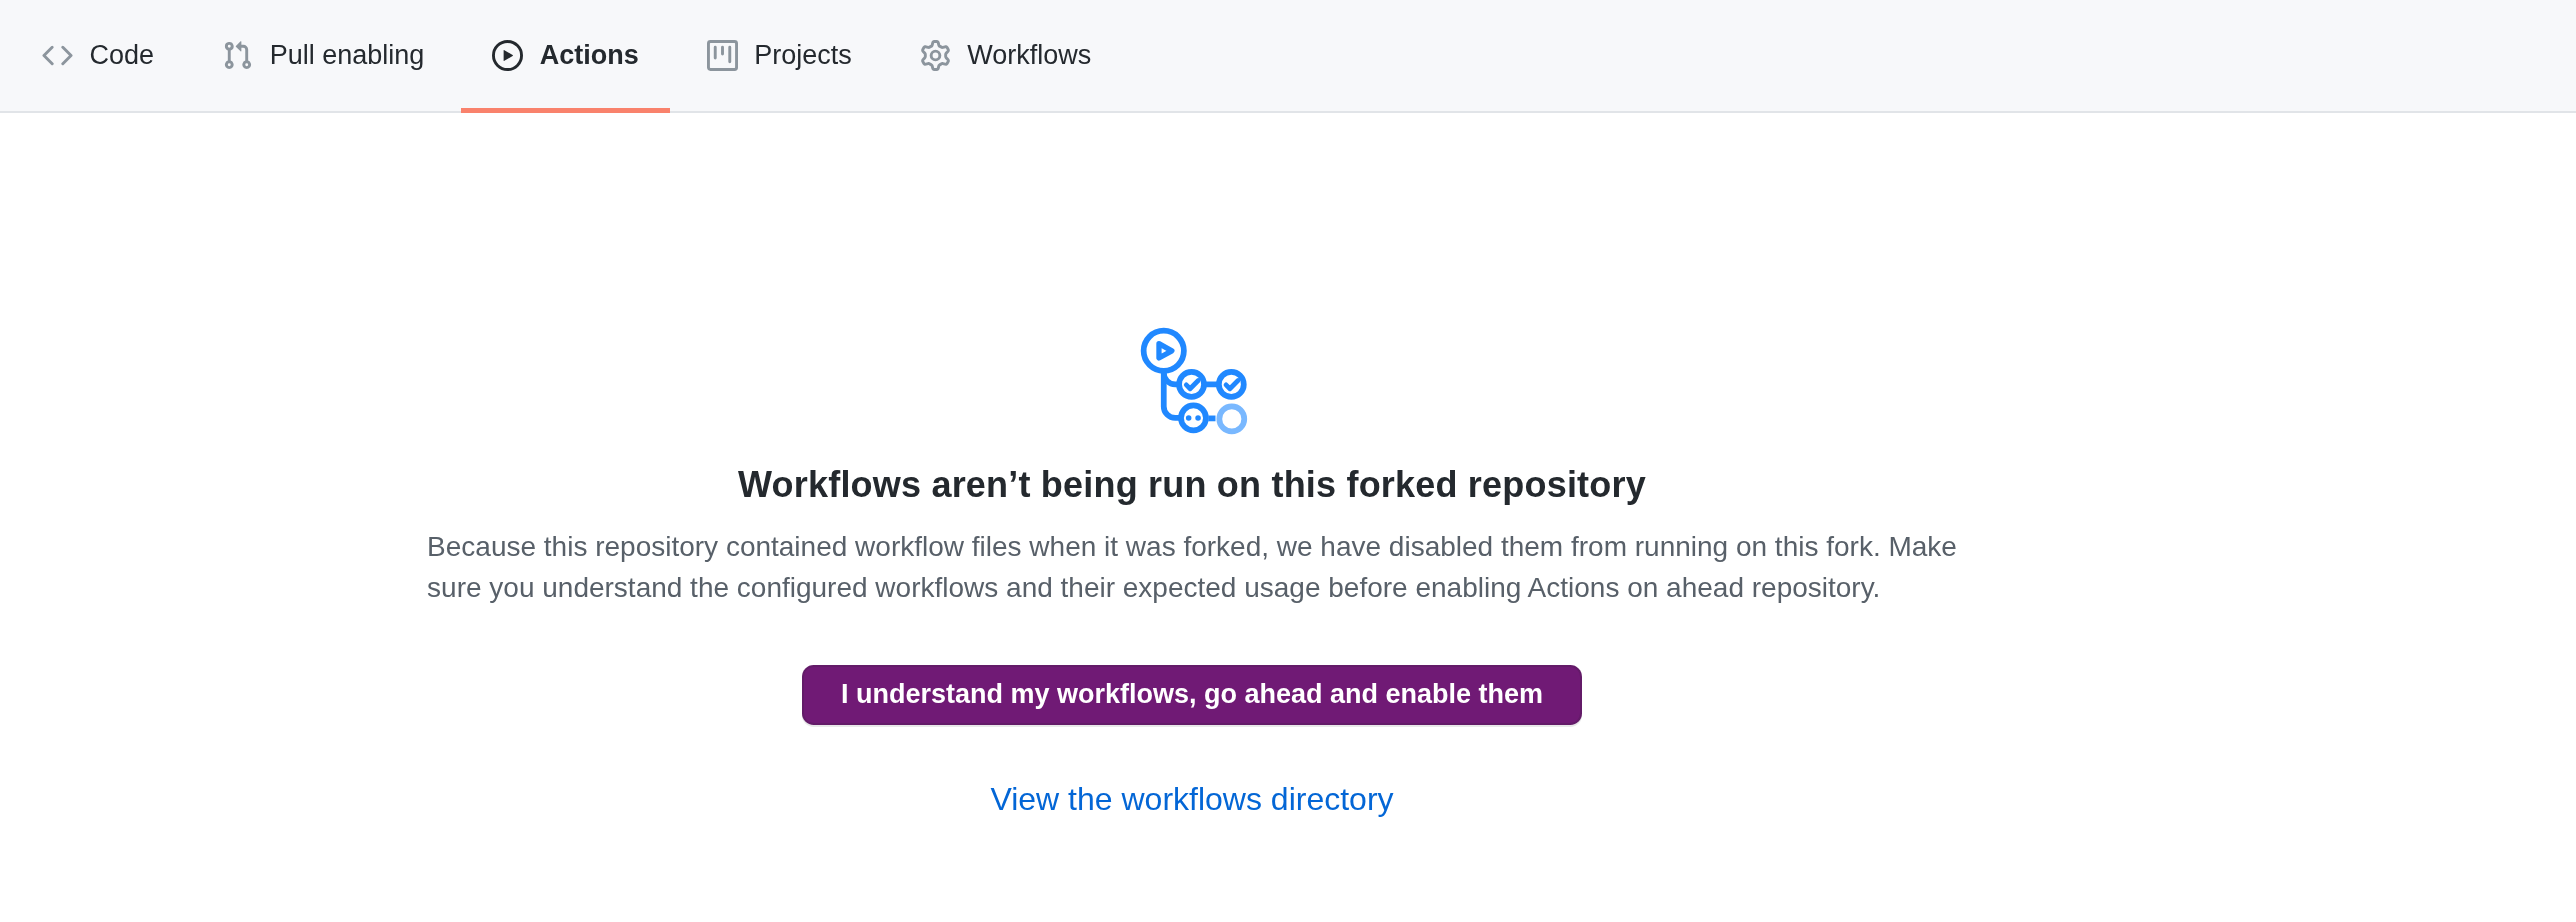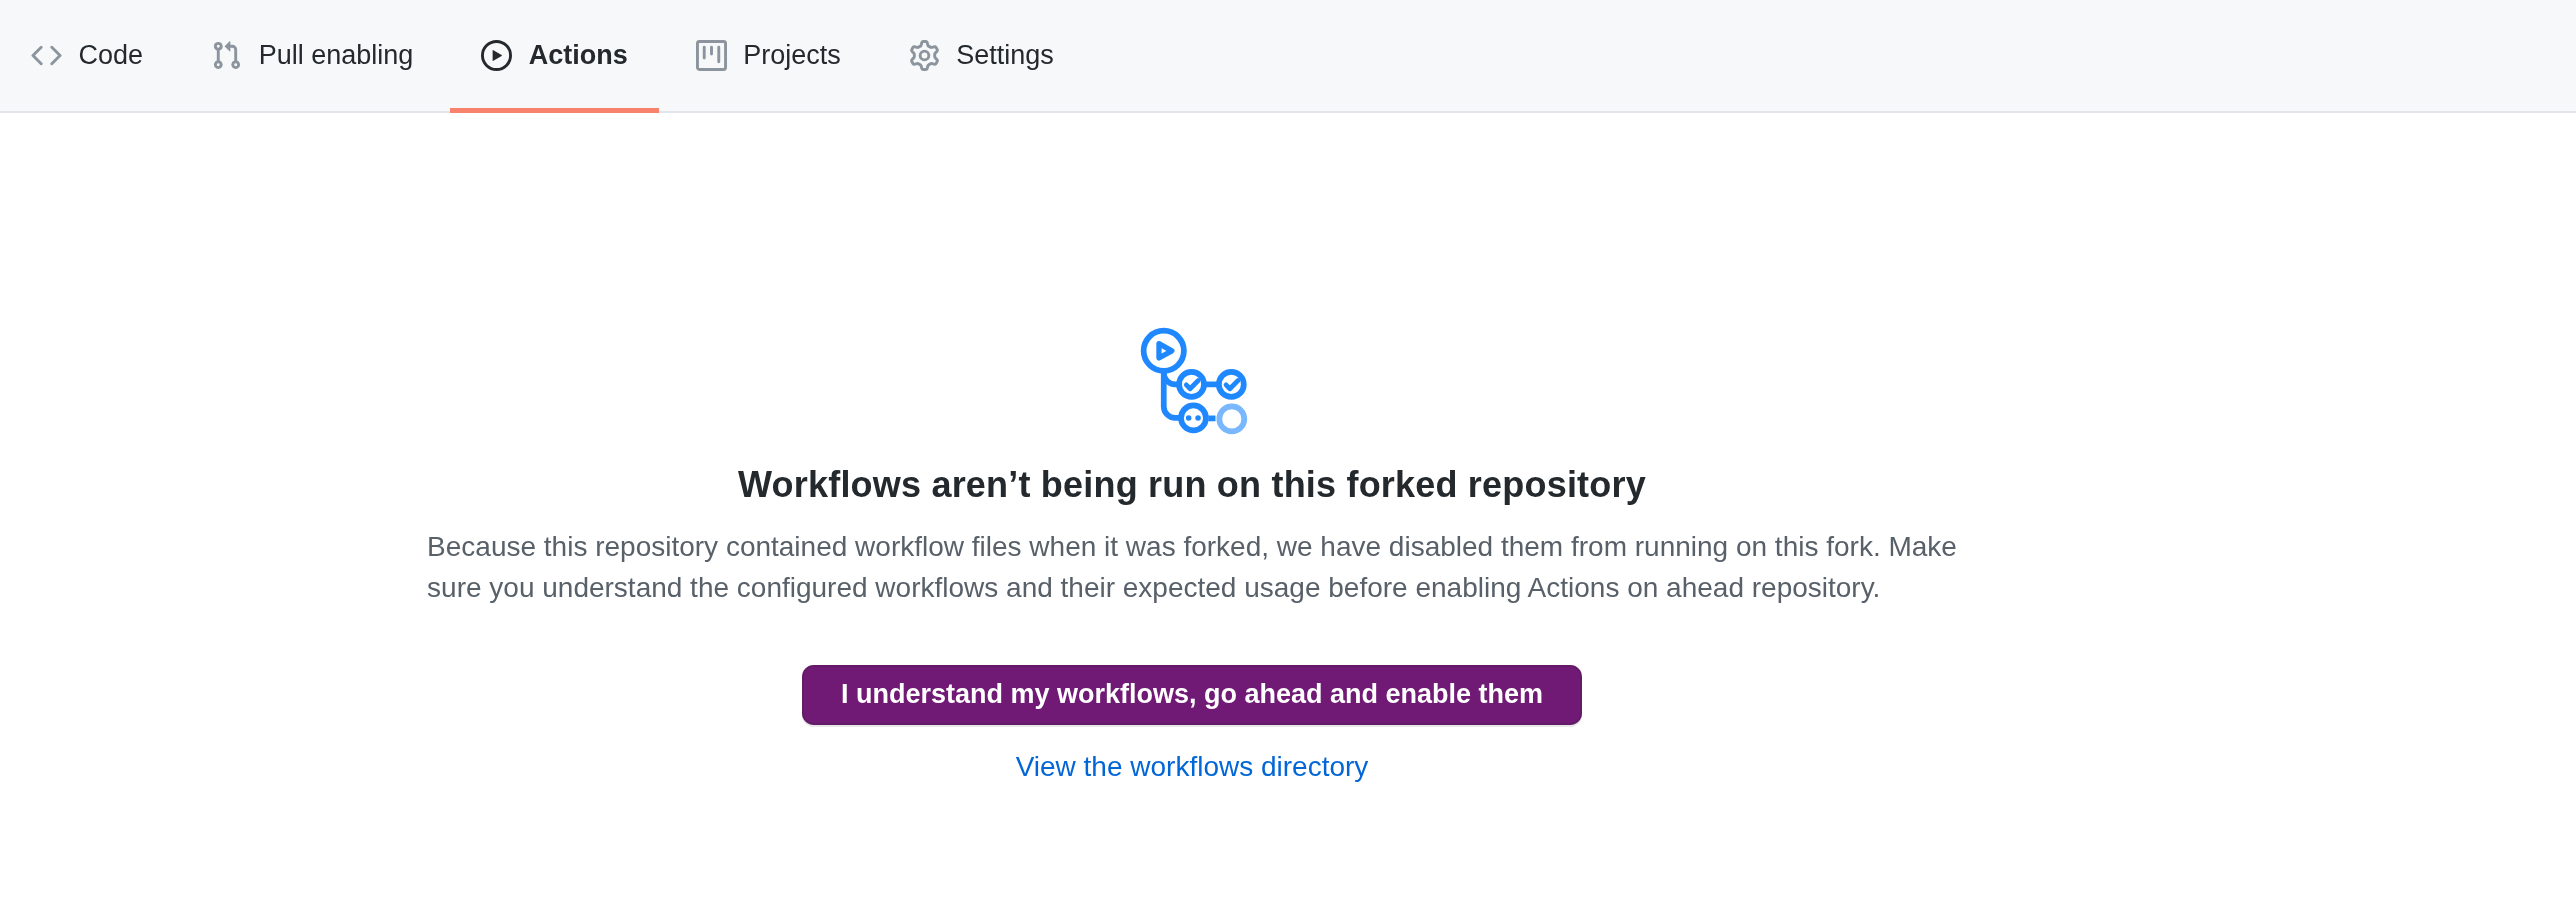--- a/index.html
+++ b/index.html
@@ -12,21 +12,21 @@
     overflow: hidden;
   }
 
   
   .topnav {
     display: flex;
     align-items: stretch;
     height: 113px;
     background: #f7f8fa;
     border-bottom: 2px solid #e1e4e8;
-    padding-left: 0;
+    padding-left: 11px;
   }
   .tab {
     position: relative;
     display: flex;
     align-items: center;
     gap: 16.6px;
     padding: 0 31px;
     font-size: 27px;
     line-height: 1;
     color: #24292e;
@@ -77,22 +77,22 @@
     color: #ffffff;
     font-family: inherit;
     font-size: 27px;
     font-weight: 700;
     border: 2px solid rgba(27, 31, 35, 0.15);
     border-radius: 11.7px;
     box-shadow: 0 2px 0 rgba(27, 31, 35, 0.1);
     cursor: pointer;
   }
   .dir-link {
-    margin-top: 26px;
-    font-size: 28px;
+    margin-top: 56px;
+    font-size: 32px;
     color: #0366d6;
     text-decoration: none;
     cursor: pointer;
   }
 </style>
 </head>
 <body>
 
 <nav class="topnav">
 
@@ -121,21 +121,21 @@
     <svg viewBox="0 0 16 16" aria-hidden="true">
       <path fill-rule="evenodd" d="M1.75 0A1.75 1.75 0 000 1.75v12.5C0 15.216.784 16 1.75 16h12.5A1.75 1.75 0 0016 14.25V1.75A1.75 1.75 0 0014.25 0H1.75zM1.5 1.75a.25.25 0 01.25-.25h12.5a.25.25 0 01.25.25v12.5a.25.25 0 01-.25.25H1.75a.25.25 0 01-.25-.25V1.75zM11.75 3a.75.75 0 00-.75.75v7.5a.75.75 0 001.5 0v-7.5a.75.75 0 00-.75-.75zm-8.25.75a.75.75 0 011.5 0v5.5a.75.75 0 01-1.5 0v-5.5zM8 3a.75.75 0 00-.75.75v3.5a.75.75 0 001.5 0v-3.5A.75.75 0 008 3z"></path>
     </svg>
     <span>Projects</span>
   </a>
 
   <a class="tab">
     <svg viewBox="0 0 16 16" aria-hidden="true">
       <path fill-rule="evenodd" d="M7.429 1.525a6.593 6.593 0 011.142 0c.036.003.108.036.137.146l.289 1.105c.147.56.55.967.997 1.189.174.086.341.183.501.29.417.278.97.423 1.53.27l1.102-.303c.11-.03.175.016.195.046.219.31.41.641.573.989.014.031.022.11-.059.19l-.815.806c-.411.406-.562.957-.53 1.456a4.588 4.588 0 010 .582c-.032.499.119 1.05.53 1.456l.815.806c.08.08.073.159.059.19a6.494 6.494 0 01-.573.99c-.02.029-.086.074-.195.045l-1.103-.303c-.559-.153-1.112-.008-1.529.27-.16.107-.327.204-.5.29-.449.222-.851.628-.998 1.189l-.289 1.105c-.029.11-.101.143-.137.146a6.613 6.613 0 01-1.142 0c-.036-.003-.108-.037-.137-.146l-.289-1.105c-.147-.56-.55-.967-.997-1.189a4.502 4.502 0 01-.501-.29c-.417-.278-.97-.423-1.53-.27l-1.102.303c-.11.03-.175-.016-.195-.046a6.492 6.492 0 01-.573-.989c-.014-.031-.022-.11.059-.19l.815-.806c.411-.406.562-.957.53-1.456a4.587 4.587 0 010-.582c-.032-.499-.119-1.05-.53-1.456l-.815-.806c-.08-.08-.073-.159-.059-.19.163-.348.354-.679.573-.989.02-.03.085-.076.195-.046l1.103.303c.559.153 1.112.008 1.529-.27.16-.107.327-.204.5-.29.449-.222.851-.628.998-1.189l.289-1.105c.029-.11.101-.143.137-.146zM8 0c-.236 0-.47.01-.701.03-.743.065-1.29.615-1.458 1.261l-.29 1.106c-.017.066-.078.158-.211.224a5.994 5.994 0 00-.668.386c-.123.082-.233.09-.3.071L3.27 2.776c-.644-.177-1.392.02-1.82.63a7.977 7.977 0 00-.704 1.217c-.315.675-.111 1.422.363 1.891l.815.806c.05.048.098.147.088.294a6.084 6.084 0 000 .772c.01.147-.038.246-.088.294l-.815.806c-.474.469-.678 1.216-.363 1.891.2.428.436.835.704 1.218.428.609 1.176.806 1.82.63l1.103-.303c.066-.019.176-.011.299.071.213.143.436.272.668.386.133.066.194.158.212.224l.289 1.106c.169.646.715 1.196 1.458 1.26a8.094 8.094 0 001.402 0c.743-.064 1.29-.614 1.458-1.26l.29-1.106c.017-.066.078-.158.211-.224a5.98 5.98 0 00.668-.386c.123-.082.233-.09.3-.071l1.102.302c.644.177 1.392-.02 1.82-.63.268-.382.505-.789.704-1.217.315-.675.111-1.422-.364-1.891l-.814-.806c-.05-.048-.098-.147-.088-.294a6.1 6.1 0 000-.772c-.01-.147.039-.246.088-.294l.814-.806c.475-.469.679-1.216.364-1.891a7.992 7.992 0 00-.704-1.218c-.428-.609-1.176-.806-1.82-.63l-1.103.303c-.066.019-.176.011-.299-.071a5.991 5.991 0 00-.668-.386c-.133-.066-.194-.158-.212-.224L10.16 1.29C9.99.645 9.444.095 8.701.031A8.094 8.094 0 008 0zm1.5 8a1.5 1.5 0 11-3 0 1.5 1.5 0 013 0zM11 8a3 3 0 11-6 0 3 3 0 016 0z"></path>
     </svg>
-    <span>Settings</span>
+    <span>Workflows</span>
   </a>
 
 </nav>
 
 <main class="main">
 
   <svg class="workflow-art" viewBox="0 0 120 120" width="115" height="115" fill="none" aria-hidden="true">
 
     <circle cx="30" cy="28" r="21" stroke="#2088ff" stroke-width="6"></circle>
     <path d="M25 20.5 L38.5 28 L25 35.5 Z" stroke="#2088ff" stroke-width="5.5" stroke-linejoin="round"></path>

